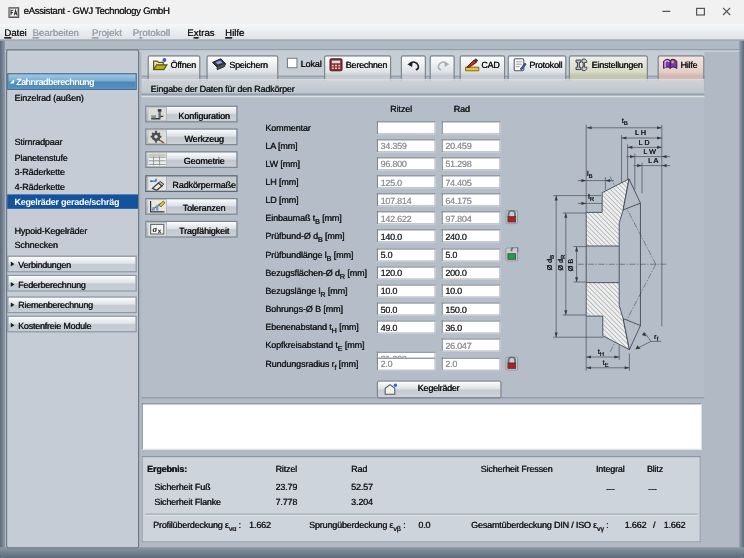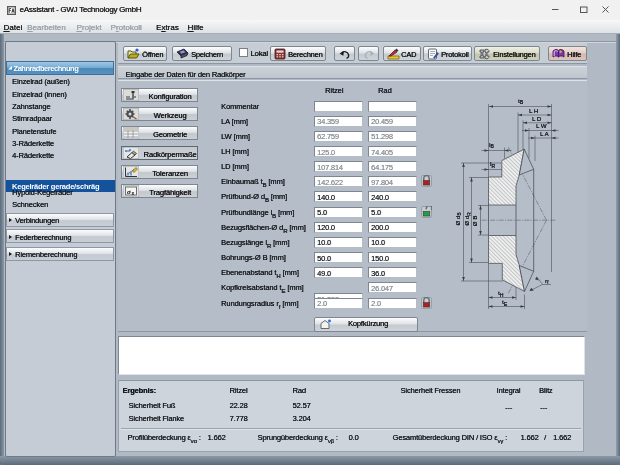--- a/index.html
+++ b/index.html
@@ -33,25 +33,25 @@
   background:linear-gradient(#fbfcfd,#e0e4e8 45%,#c3cad1 55%,#c8ced5);
   font-size:7.5px;letter-spacing:-0.2px;color:#16191d;}
 .acch .arr{position:absolute;left:1.5px;top:4.5px;width:0;height:0;
   border-left:3px solid #1a1a1a;border-top:2.5px solid transparent;border-bottom:2.5px solid transparent;}
 .acch .t{position:absolute;left:8px;top:2.5px;white-space:nowrap;}
 .acch.active{background:linear-gradient(#a3c8e3,#76acd3 45%,#4a87b9 55%,#5892c0);
   border-color:#3c6f9c;color:#fff;font-weight:bold;font-size:7.5px;letter-spacing:-0.45px;text-shadow:none;}
 .acch.active .t{left:6.5px;}
 .sitem{position:absolute;left:0px;width:109px;height:12.3px;font-size:7.5px;letter-spacing:-0.12px;color:#16191d;padding-left:40px;}
 .sitem .t{position:absolute;left:6.5px;top:2px;white-space:nowrap;}
-.sitem.sel{background:#15529c;color:#fff;font-weight:bold;letter-spacing:-0.22px;text-shadow:none;margin-top:18px;}
+.sitem.sel{background:#15529c;color:#fff;font-weight:bold;letter-spacing:-0.22px;text-shadow:none;}
 
 #toolbar{left:118px;top:43px;width:469px;height:21px;background:#c6cdd5;
   border-bottom:1px solid #8c97a3;}
-.tbtn{position:absolute;top:3px;height:15px;border:1px solid #7e868e;border-radius:2px;
+.tbtn{position:absolute;top:3px;height:31px;border:1px solid #7e868e;border-radius:2px;
   background:linear-gradient(#fcfdfd,#dfe3e7 45%,#c4cad0 55%,#ced4d9);
   font-size:7.5px;letter-spacing:-0.2px;color:#111;}
 .tbtn .lbl{position:absolute;top:3px;white-space:nowrap;}
 
 #ebar{left:118px;top:66px;width:469px;height:13px;background:linear-gradient(#ccd2d8,#bfc6cd);
   border-top:1px solid #dde2e6;border-bottom:1px solid #8c97a3;text-align:center;}
 #ebar span{position:absolute;left:7.5px;top:2.5px;font-size:7.5px;letter-spacing:-0.15px;color:#16191d;}
 
 #mainp{left:118px;top:80px;width:469px;height:252px;background:#b5bec8;
   border-top:1px solid #dde2e6;border-bottom:1px solid #8c97a3;}
@@ -117,26 +117,20 @@
 <div class="abs" id="sidebar">
   <div class="acch active" style="top:18.5px">
       <span class="t">Zahnradberechnung</span>
     <svg style="position:absolute;left:1px;top:4.5px" width="4" height="3.5" viewBox="0 0 4 3.5">
         <path d="M0 3.5 L4 3.5 L4 0 Z" fill="#fff"></path>
       </svg>
   </div>
   <div class="sitem" style="top:33.4px">
       <span class="t">Einzelrad (außen)</span>
     </div>
-  <div class="sitem" style="top:45.7px">
-      <span class="t">Einzelrad (innen)</span>
-    </div>
-  <div class="sitem" style="top:58.0px">
-      <span class="t">Zahnstange</span>
-    </div>
   <div class="sitem" style="top:70.3px">
       <span class="t">Stirnradpaar</span>
     </div>
   <div class="sitem" style="top:82.6px">
       <span class="t">Planetenstufe</span>
     </div>
   <div class="sitem" style="top:94.9px">
       <span class="t">3-Räderkette</span>
     </div>
   <div class="sitem" style="top:107.2px">
@@ -155,20 +149,24 @@
       <span class="arr"></span>
       <span class="t">Verbindungen</span>
     </div>
   <div class="acch" style="top:187.3px">
       <span class="arr"></span>
       <span class="t">Federberechnung</span>
     </div>
   <div class="acch" style="top:204.5px">
       <span class="arr"></span>
       <span class="t">Riemenberechnung</span>
+    </div>
+  <div class="acch" style="top:221.2px">
+      <span class="arr"></span>
+      <span class="t">Kostenfreie Module</span>
     </div>
 </div>
 
 <div class="abs" id="toolbar">
   <div class="tbtn" style="left:5px;width:44px">
     <svg style="position:absolute;left:3px;top:1px" width="13" height="11" viewBox="0 0 13 11">
       <path d="M1 10 L1 3 L4 3 L5 4 L9 4 L9 6" fill="#e8e4b0" stroke="#5a5410" stroke-width="1"></path>
       <path d="M1 10 L3.5 6 L12 6 L9.5 10 Z" fill="#b8b018" stroke="#5a5410" stroke-width="1"></path>
       <circle cx="10" cy="2" r="1.6" fill="#3a55d0"></circle>
     </svg>
@@ -323,21 +321,21 @@
 </svg>
       <span class="lb">Tragfähigkeit</span>
     </div>
 <span class="flabel" style="left:103px;top:20.5px">Kommentar</span>
 <div class="finput" style="left:196px;top:19.5px"></div>
 <div class="finput" style="left:250px;top:19.5px"></div>
 <span class="flabel" style="left:103px;top:35.6px">LA [mm]</span>
 <div class="finput dis" style="left:196px;top:34.6px">34.359</div>
 <div class="finput dis" style="left:250px;top:34.6px">20.459</div>
 <span class="flabel" style="left:103px;top:50.8px">LW [mm]</span>
-<div class="finput dis" style="left:196px;top:49.8px">62.759</div>
+<div class="finput dis" style="left:196px;top:49.8px">96.800</div>
 <div class="finput dis" style="left:250px;top:49.8px">51.298</div>
 <span class="flabel" style="left:103px;top:66.0px">LH [mm]</span>
 <div class="finput dis" style="left:196px;top:65.0px">125.0</div>
 <div class="finput dis" style="left:250px;top:65.0px">74.405</div>
 <span class="flabel" style="left:103px;top:81.1px">LD [mm]</span>
 <div class="finput dis" style="left:196px;top:80.1px">107.814</div>
 <div class="finput dis" style="left:250px;top:80.1px">64.175</div>
 <span class="flabel" style="left:103px;top:96.2px">Einbaumaß t<sub>B</sub> [mm]</span>
 <div class="finput dis" style="left:196px;top:95.2px">142.622</div>
 <div class="finput dis" style="left:250px;top:95.2px">97.804</div>
@@ -378,21 +376,21 @@
 <svg class="abs" style="left:303px;top:215.5px" width="11" height="12" viewBox="0 0 10 11">
   <rect x="0.5" y="0.5" width="9" height="10" rx="1" fill="#c8cdd3" stroke="#888f96" stroke-width="0.7"></rect>
   <path d="M2.5 5 L2.5 3 A2.5 2.5 0 0 1 7.5 3 L7.5 5" fill="none" stroke="#6a7078" stroke-width="1.4"></path>
   <rect x="2" y="5" width="6" height="4.2" fill="#b02020" stroke="#333" stroke-width="0.5"></rect>
     </svg>
 <div class="tbtn" style="left:196px;top:235.5px;width:104px;height:15px">
   <svg style="position:absolute;left:5px;top:1px" width="11" height="11" viewBox="0 0 11 11">
     <path d="M1 9.5 L1 4.5 L5 1.5 L9 4.5 L9 9.5 Z" fill="#f2f2ee" stroke="#555b63" stroke-width="0.9"></path>
     <circle cx="9.5" cy="2" r="1.4" fill="#2a6ae0"></circle>
   </svg>
-  <span class="lbl" style="left:33px;top:1px">Kopfkürzung</span>
+  <span class="lbl" style="left:33px;top:1px">Kegelräder</span>
 </div>
 <svg class="abs" style="left:332px;top:8px" width="140" height="245" viewBox="450 88 140 245">
 <defs>
 <pattern id="h" width="2.7" height="2.7" patternUnits="userSpaceOnUse" patternTransform="rotate(-45)">
   <rect width="2.7" height="2.7" fill="#edeeed"></rect>
   <line x1="0" y1="0" x2="0" y2="2.7" stroke="#585e66" stroke-width="0.55"></line>
 </pattern>
 </defs>
 <g stroke="#40464e" stroke-width="0.55" fill="none">
 <line x1="489" y1="105.5" x2="551.5" y2="105.5"></line>
@@ -498,21 +496,21 @@
 <div class="abs" id="whitebox"></div>
 
 <div class="abs" id="results">
   <span class="r rb" style="left:3.5px;top:4.7px">Ergebnis:</span>
   <span class="r" style="left:110.5px;top:5px">Ritzel</span>
   <span class="r" style="left:173.5px;top:5px">Rad</span>
   <span class="r" style="left:281.5px;top:5px">Sicherheit Fressen</span>
   <span class="r" style="left:377.5px;top:5px">Integral</span>
   <span class="r" style="left:420px;top:5px">Blitz</span>
   <span class="r" style="left:9.5px;top:20.3px">Sicherheit Fuß</span>
-  <span class="r" style="left:110.5px;top:20.3px">22.28</span>
+  <span class="r" style="left:110.5px;top:20.3px">23.79</span>
   <span class="r" style="left:173.5px;top:20.3px">52.57</span>
   <span class="r" style="left:9.5px;top:32.8px">Sicherheit Flanke</span>
   <span class="r" style="left:110.5px;top:32.8px">7.778</span>
   <span class="r" style="left:173.5px;top:32.8px">3.204</span>
   <span class="r" style="left:386px;top:22px">---</span>
   <span class="r" style="left:421px;top:22px">---</span>
   <div class="abs" style="left:2px;top:47px;width:460px;height:1px;background:#99a3ad"></div>
   <div class="abs" style="left:2px;top:48px;width:460px;height:1px;background:#dfe4e8"></div>
   <span class="r" style="left:8.5px;top:52.3px">Profilüberdeckung ε<sub>vα</sub> :</span>
     <span class="r" style="left:88.5px;top:52.3px">1.662</span>

